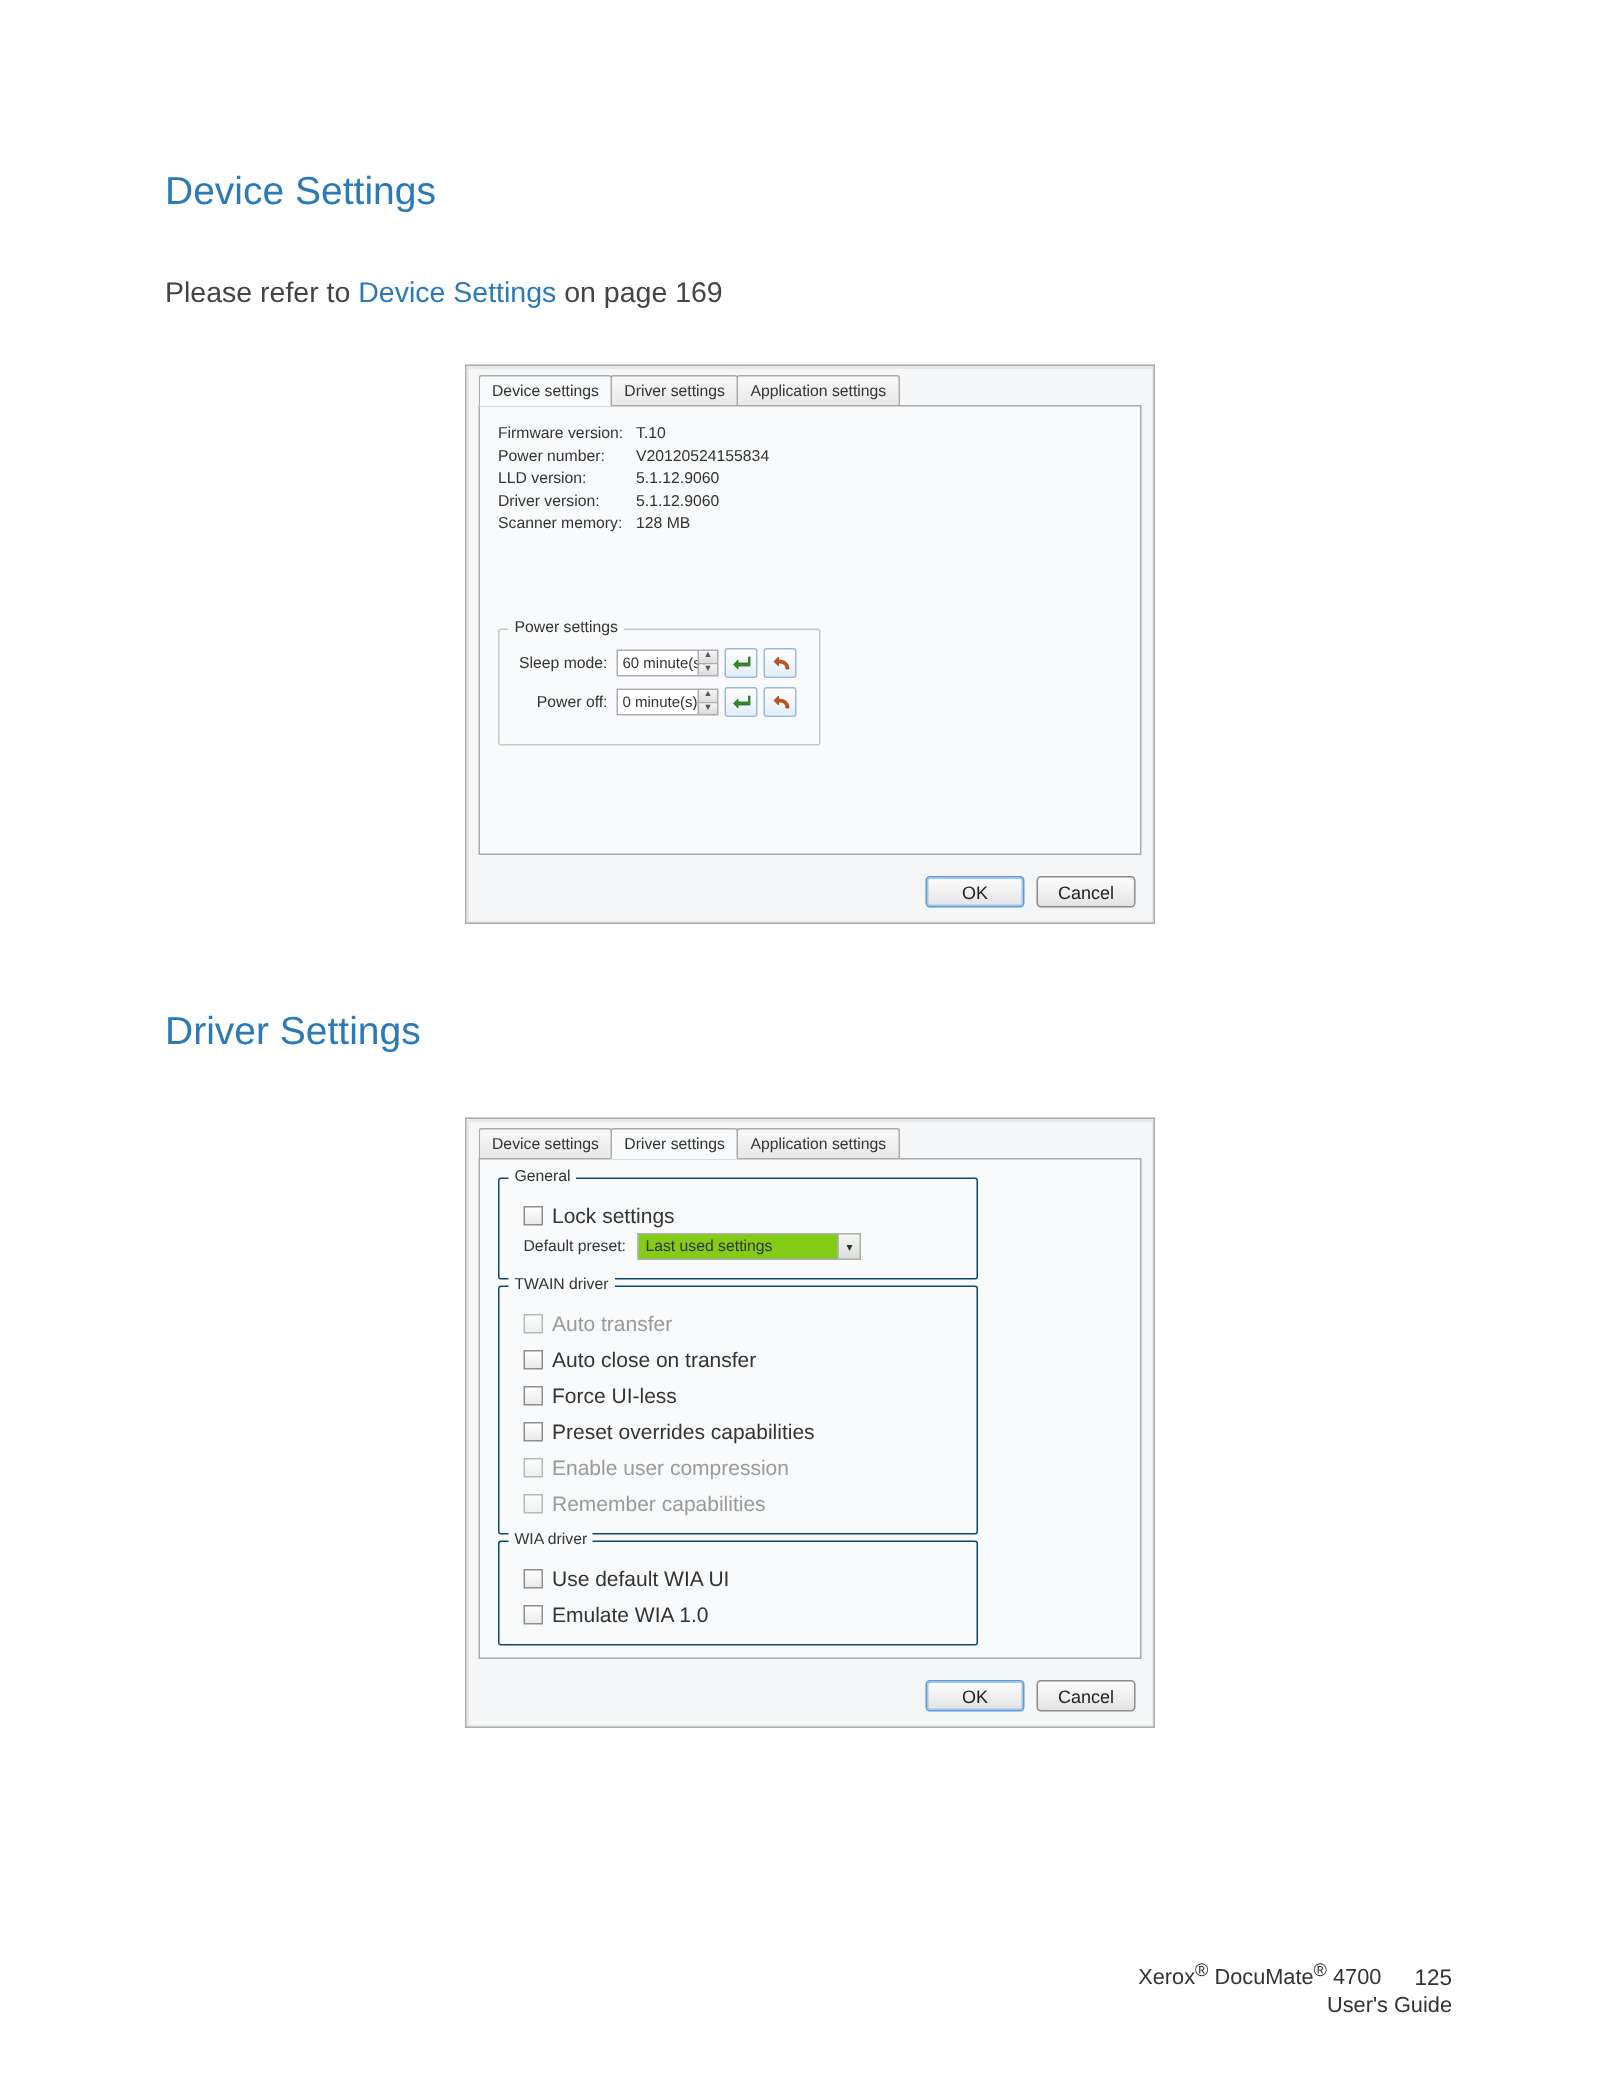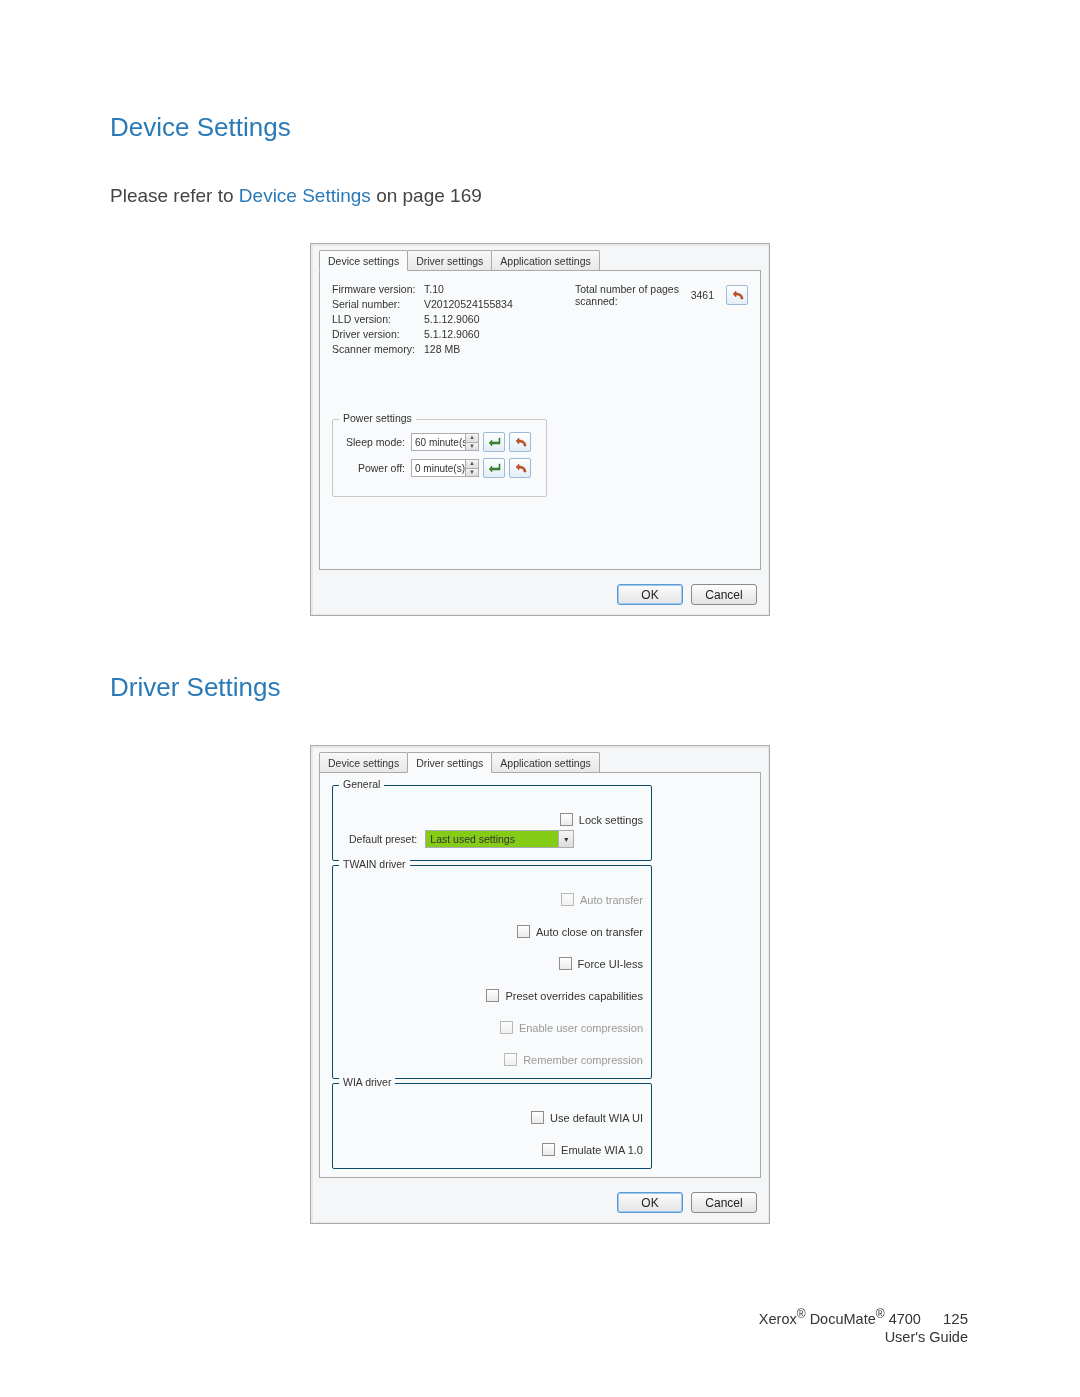--- a/index.html
+++ b/index.html
@@ -175,23 +175,22 @@
     top: -8px;
     left: 6px;
     background: #f8fafb;
     padding: 0 4px;
     font-size: 10.5px;
   }
   .chk-row {
     display: flex;
     align-items: center;
     gap: 6px;
-    margin: 19px 0 4px 8px;
-    font-size: 11px;
-    justify-content: flex-end;
+    margin: 8px 0 4px 8px;
+    font-size: 14px;
   }
   .chk {
     width: 13px; height: 13px;
     border: 1px solid #8e8e8e;
     background: linear-gradient(#fff,#eaeaea);
     display: inline-block;
   }
   .chk.disabled { opacity: 0.6; }
   .muted { color: #9a9a9a; }
   .preset-row {
@@ -256,21 +255,21 @@
         <div class="tab">Application settings</div>
       </div>
       <div class="tab-panel ds-body">
         <div class="ds-cols">
           <div class="ds-left">
             <div class="kv-row">
                 <span class="kv-label">Firmware version:</span>
                 <span class="kv-val">T.10</span>
               </div>
             <div class="kv-row">
-                <span class="kv-label">Serial number:</span>
+                <span class="kv-label">Power number:</span>
                 <span class="kv-val">V20120524155834</span>
               </div>
             <div class="kv-row">
                 <span class="kv-label">LLD version:</span>
                 <span class="kv-val">5.1.12.9060</span>
               </div>
             <div class="kv-row">
                 <span class="kv-label">Driver version:</span>
                 <span class="kv-val">5.1.12.9060</span>
               </div>
@@ -316,31 +315,20 @@
                     </svg>
                 </span>
                 <span class="icon-btn">
                   <svg class="svg-icon" width="13" height="11" viewBox="0 0 13 11">
                       <path d="M5 1 L2 4 L5 7 L5 5 C8 5 10 6 10 9 L12 9 C12 5 9 3 5 3 Z" fill="#c4521e" stroke="#9a3c14" stroke-width="0.5"></path>
                     </svg>
                 </span>
               </div>
             </div>
           </div>
-          <div class="ds-right">
-            <div class="stat-row">
-              <span class="stat-label">Total number of pages scanned:</span>
-              <span>3461</span>
-              <span class="icon-btn">
-                <svg class="svg-icon" width="13" height="11" viewBox="0 0 13 11">
-                    <path d="M5 1 L2 4 L5 7 L5 5 C8 5 10 6 10 9 L12 9 C12 5 9 3 5 3 Z" fill="#c4521e" stroke="#9a3c14" stroke-width="0.5"></path>
-                  </svg>
-              </span>
-            </div>
-          </div>
         </div>
       </div>
       <div class="dlg-buttons">
         <span class="btn default">OK</span>
         <span class="btn">Cancel</span>
       </div>
     </div>
   </div>
 
   <h2 class="section-heading">Driver Settings</h2>
@@ -387,21 +375,21 @@
               <div class="chk-row">
                   <span class="chk"></span>
                   <span>Preset overrides capabilities</span>
                 </div>
               <div class="chk-row">
                   <span class="chk disabled"></span>
                   <span class="muted">Enable user compression</span>
                 </div>
               <div class="chk-row">
                   <span class="chk disabled"></span>
-                  <span class="muted">Remember compression</span>
+                  <span class="muted">Remember capabilities</span>
                 </div>
             </div>
 
             <div class="group">
               <span class="group-legend">WIA driver</span>
               <div class="chk-row">
                   <span class="chk"></span>
                   <span>Use default WIA UI</span>
                 </div>
               <div class="chk-row">

